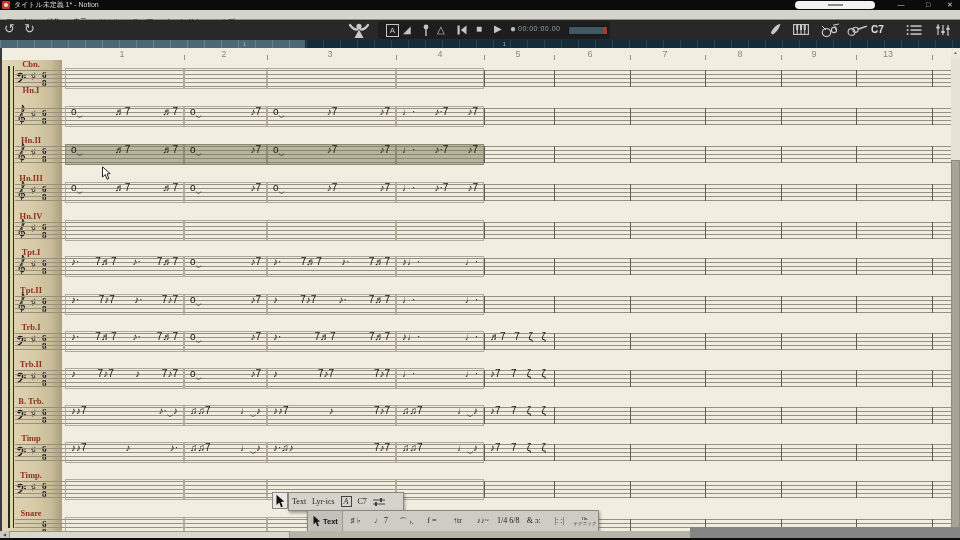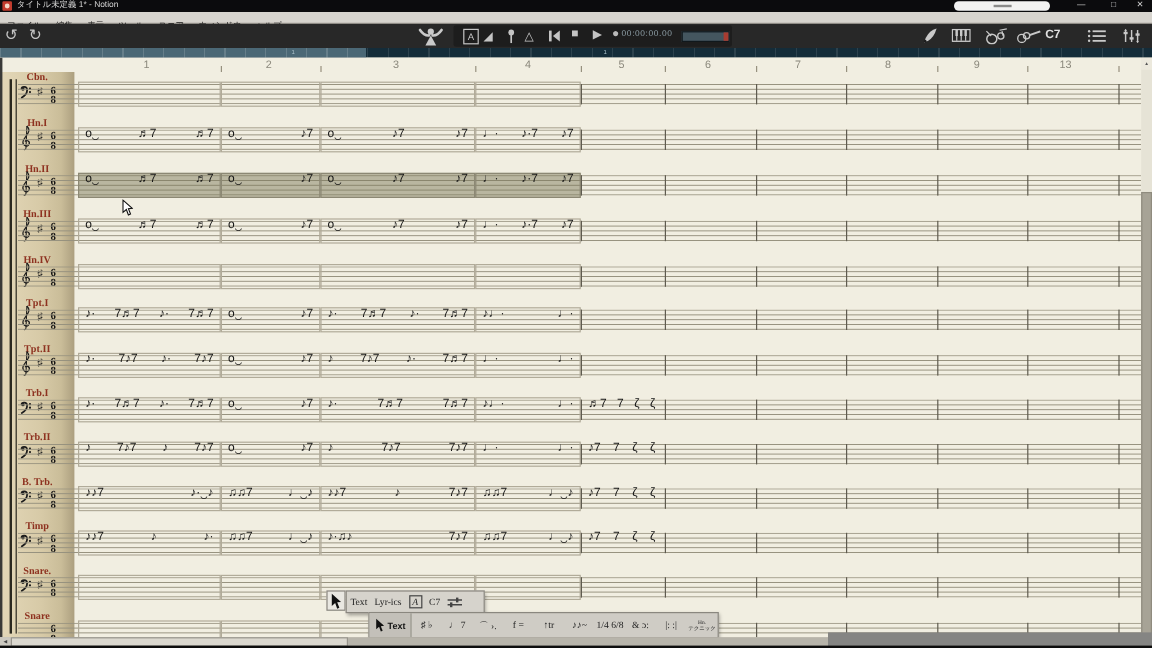--- a/index.html
+++ b/index.html
@@ -264,21 +264,21 @@
         <div class="frame" style="left: 184px; top: 20px; width: 83px;"></div>
         <div class="frame" style="left: 267px; top: 20px; width: 129px;"></div>
         <div class="frame" style="left: 396px; top: 20px; width: 88px;"></div>
         <div class="barline" style="left: 484px; top: 22px;"></div>
         <div class="barline" style="left: 554px; top: 22px;"></div>
         <div class="barline" style="left: 630px; top: 22px;"></div>
         <div class="barline" style="left: 705px; top: 22px;"></div>
         <div class="barline" style="left: 781px; top: 22px;"></div>
         <div class="barline" style="left: 856px; top: 22px;"></div>
         <div class="barline" style="left: 932px; top: 22px;"></div>
-        <div class="inst-label" style="top: 49px;">Hn.I</div>
+        <div class="inst-label" style="top: 37px;">Hn.I</div>
         <div style="position: absolute; left: 16px; top: 56px;"><svg width="11" height="24">
             <use href="#sym-treble"></use>
           </svg></div>
         <div class="keysig" style="left: 31px; top: 61px;">♯</div>
         <div class="tsig" style="left: 42px; top: 61px;">6</div>
         <div class="tsig" style="left: 42px; top: 69px;">8</div>
         <div class="staff" style="top: 60px;"></div>
         <div class="frame" style="left: 65px; top: 58px; width: 119px;"></div>
         <div class="frame" style="left: 184px; top: 58px; width: 83px;"></div>
         <div class="frame" style="left: 267px; top: 58px; width: 129px;"></div>
@@ -647,21 +647,21 @@
         <div class="notes" style="left: 398px; top: 391px; width: 84px;">
           <span>♫♫7</span>
           <span>♩‿♪</span>
         </div>
         <div class="notes" style="left: 486px; top: 391px; width: 64px;">
           <span>♪7</span>
           <span>7</span>
           <span>ζ</span>
           <span>ζ</span>
         </div>
-        <div class="inst-label" style="top: 422px;">Snare.</div>
+        <div class="inst-label" style="top: 422px;">Timp.</div>
         <div style="position: absolute; left: 16px; top: 434px;"><svg width="11" height="13">
             <use href="#sym-bass"></use>
           </svg></div>
         <div class="keysig" style="left: 31px; top: 434px;">♯</div>
         <div class="tsig" style="left: 42px; top: 434px;">6</div>
         <div class="tsig" style="left: 42px; top: 442px;">8</div>
         <div class="staff" style="top: 433px;"></div>
         <div class="frame" style="left: 65px; top: 431px; width: 119px;"></div>
         <div class="frame" style="left: 184px; top: 431px; width: 83px;"></div>
         <div class="frame" style="left: 267px; top: 431px; width: 129px;"></div>

